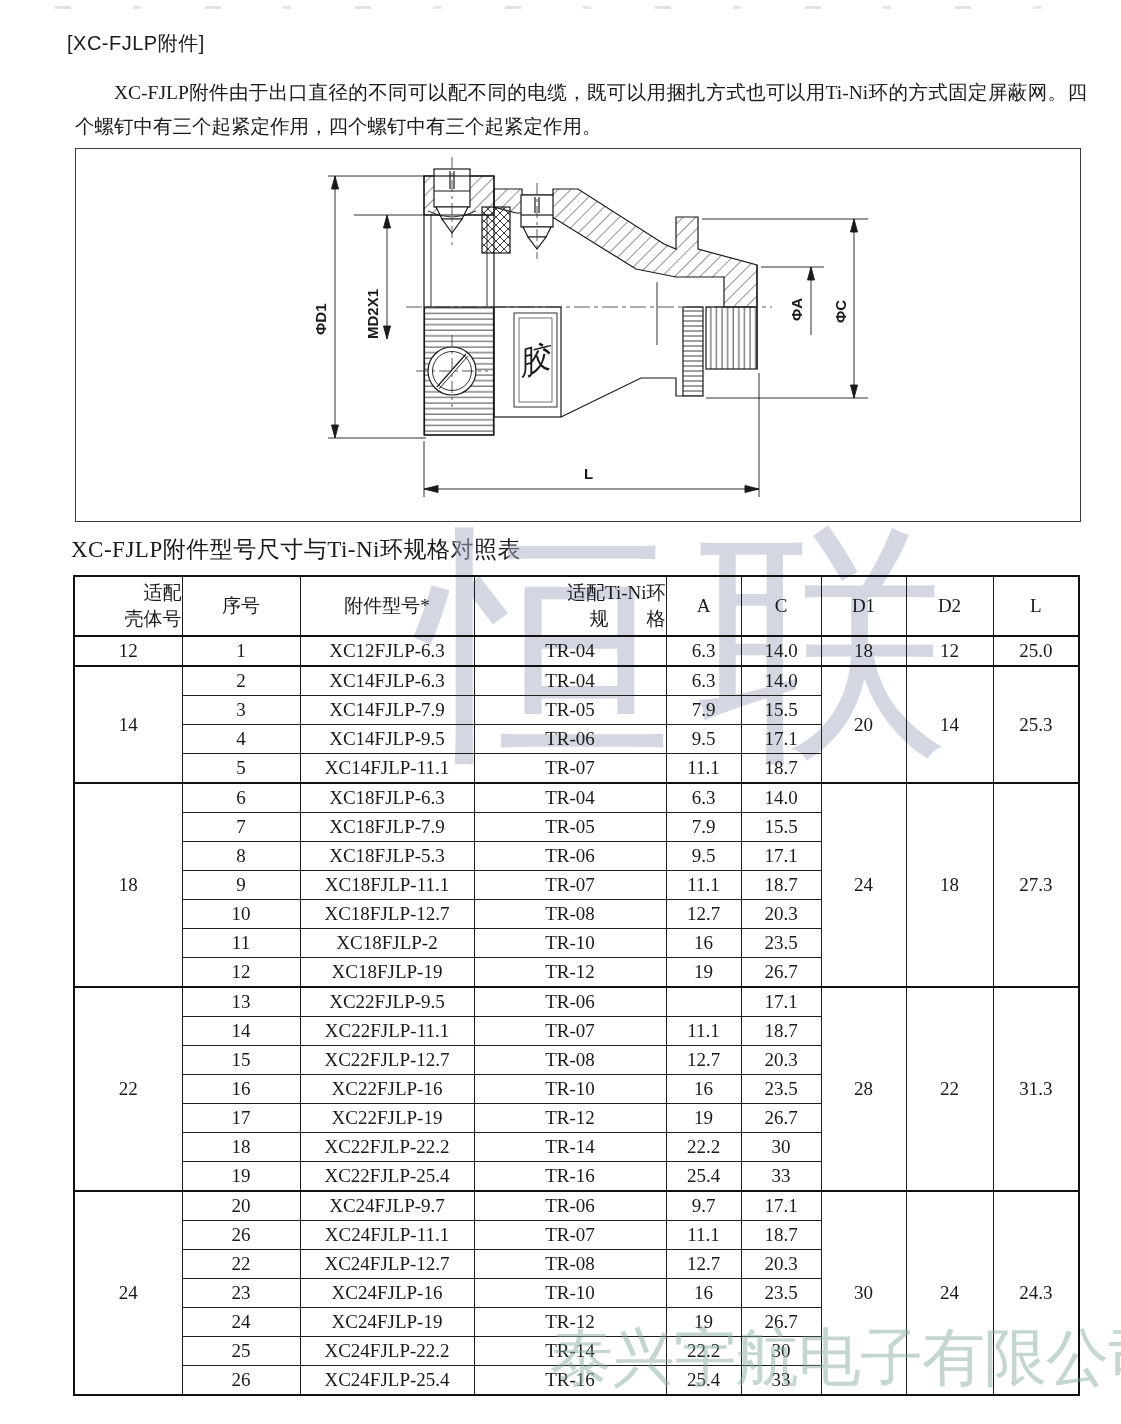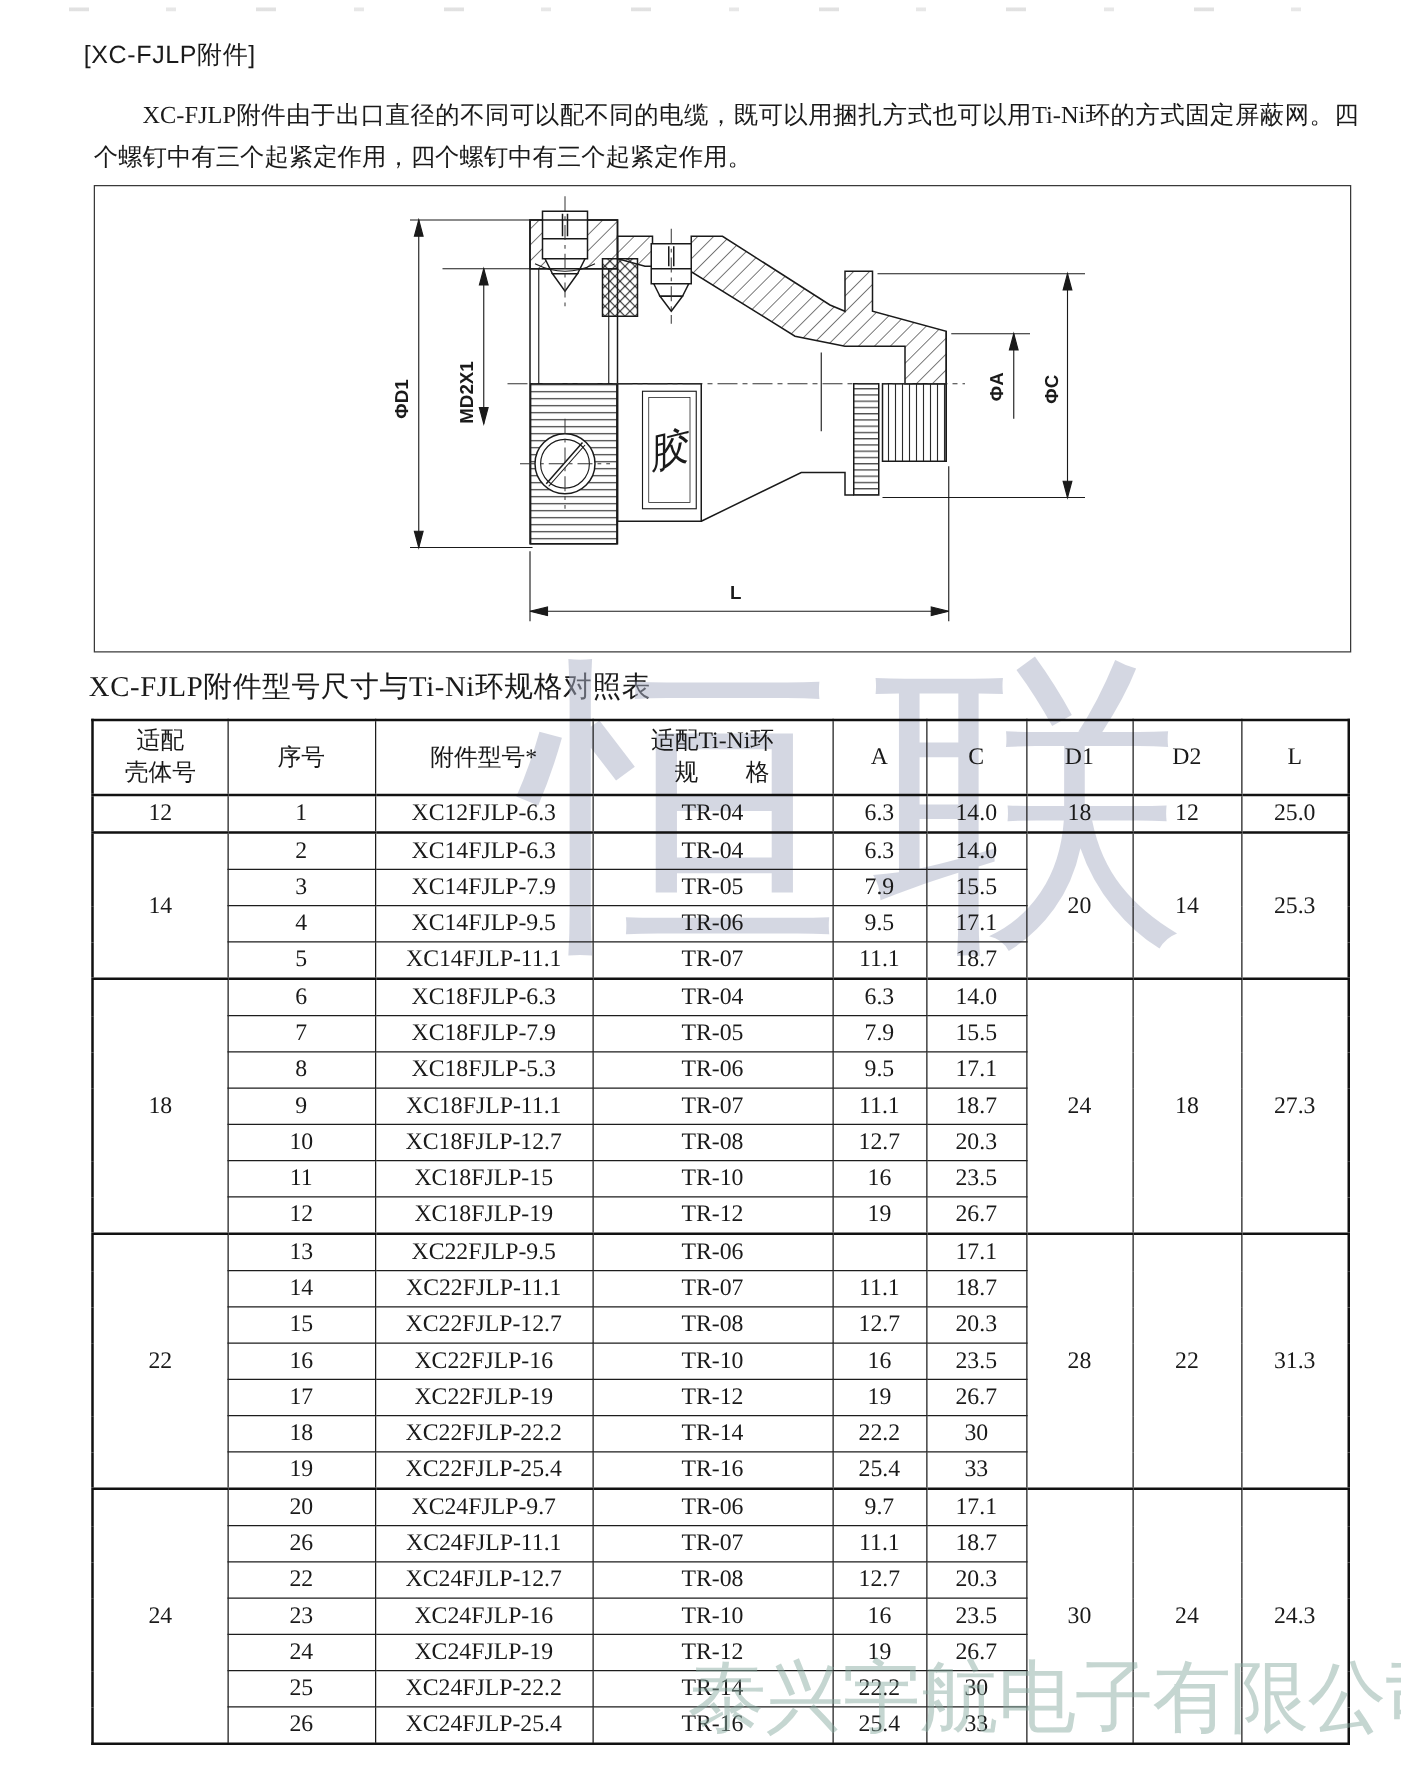--- a/index.html
+++ b/index.html
@@ -44,21 +44,21 @@
     font-size:19px;
   }
   table.spec td{
     border:1px solid #1c1c1c;text-align:center;vertical-align:middle;
     padding:0;background:transparent;overflow:hidden;white-space:nowrap;
   }
   table.spec{border:2.5px solid #111;}
   table.spec thead td{height:58px;border-bottom:2px solid #111;font-size:19px;}
   table.spec tbody td{height:28px;}
   table.spec tr.group-start td{border-top:2px solid #111;}
-  .hdr2{line-height:26px;}
+  .hdr2{line-height:26px;text-align:right;}
   .ring-spaced{letter-spacing:0;padding-left:15px;}
   svg text{fill:#1a1a1a;}
   .dimlabel{
     font-family:"Liberation Sans","DejaVu Sans",sans-serif;
     font-weight:bold;font-size:15px;
   }
 </style>
 </head>
 <body>
 
@@ -305,21 +305,21 @@
         </tr>
         <tr>
           <td>10</td>
           <td>XC18FJLP-12.7</td>
           <td>TR-08</td>
           <td>12.7</td>
           <td>20.3</td>
         </tr>
         <tr>
           <td>11</td>
-          <td>XC18FJLP-15</td>
+          <td>XC18FJLP-2</td>
           <td>TR-10</td>
           <td>16</td>
           <td>23.5</td>
         </tr>
         <tr>
           <td>12</td>
           <td>XC18FJLP-19</td>
           <td>TR-12</td>
           <td>19</td>
           <td>26.7</td>

